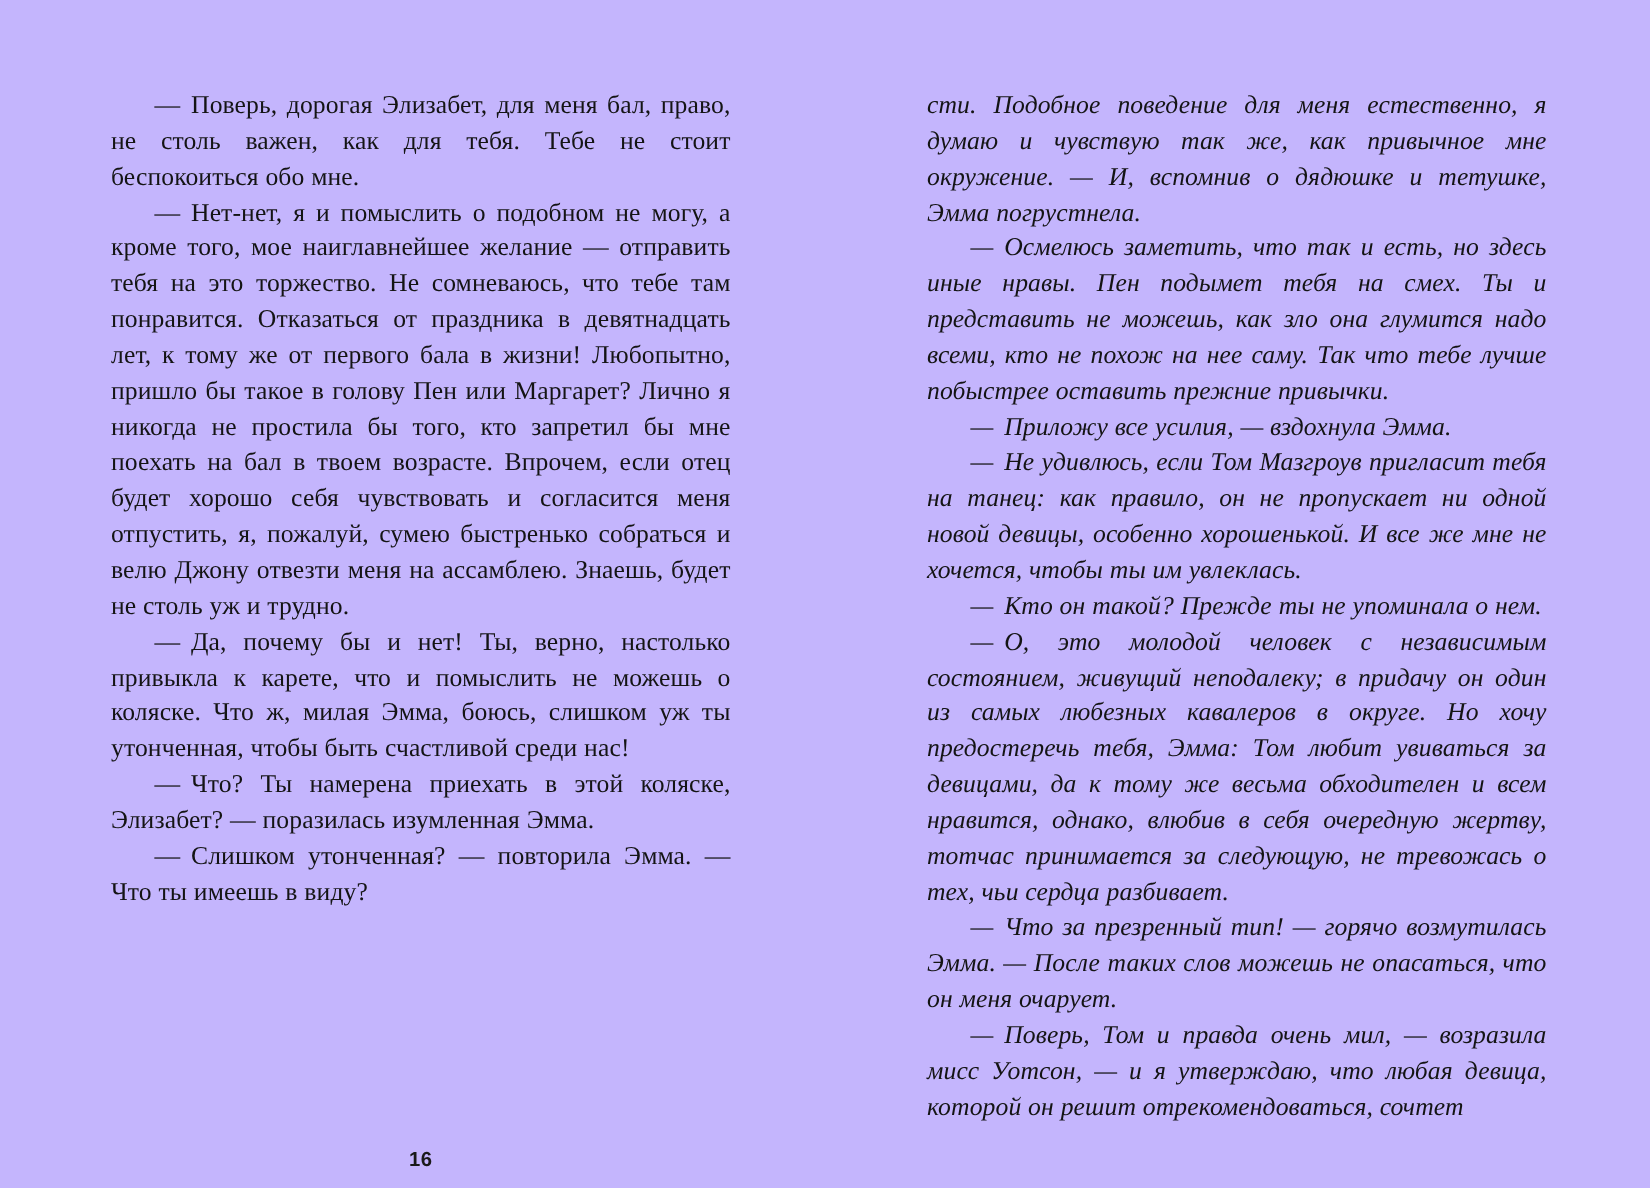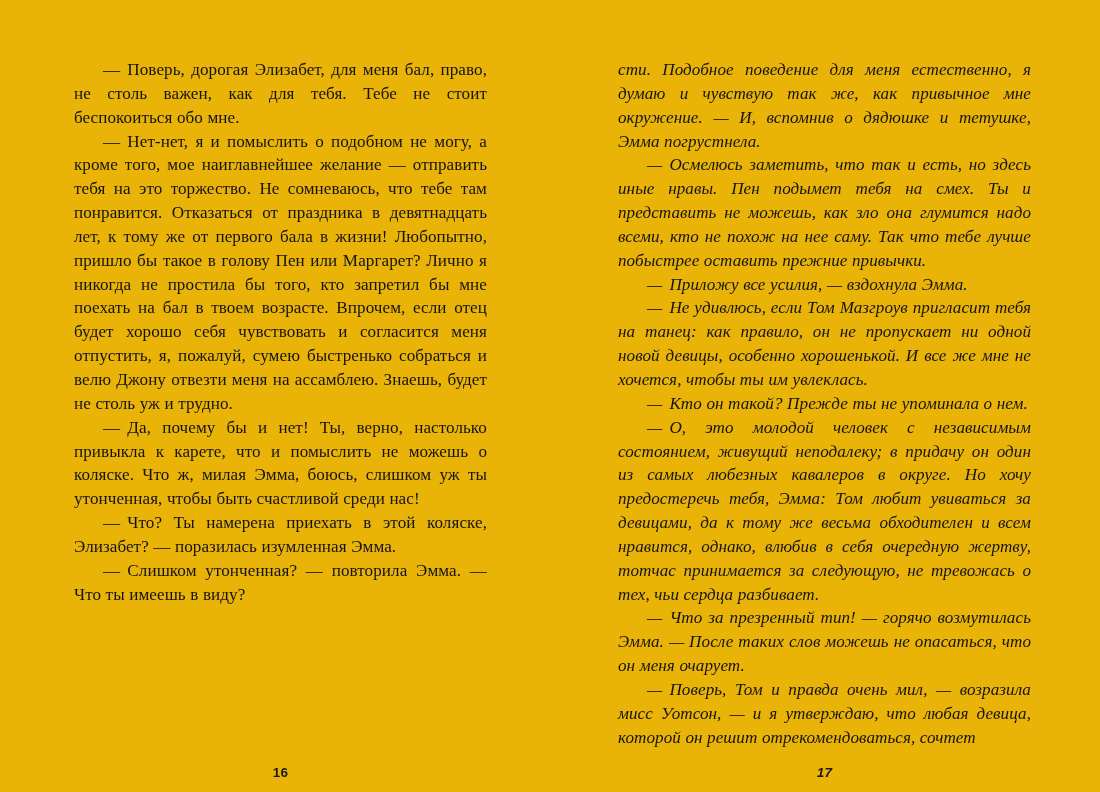--- a/index.html
+++ b/index.html
@@ -6,21 +6,21 @@
   html, body {
     margin: 0;
     padding: 0;
     background: #ffffff;
   }
 
   .page-spread {
     position: relative;
     width: 1100px;
     height: 792px;
-    background: #eab308;
+    background: #c4b5fd;
     overflow: hidden;
     font-family: "Liberation Serif", "DejaVu Serif", serif;
     color: #141414;
   }
 
   .page {
     position: absolute;
     top: 0;
     height: 792px;
   }
@@ -98,16 +98,15 @@
     <div class="text-block">
         <p class="para cont"><span>сти. Подобное поведение для меня естественно, я думаю и чувствую так же, как привычное мне окружение. — И, вспомнив о дядюшке и тетушке, Эмма погрустнела.</span></p>
         <p class="para"><span>—</span><span class="dash-gap"></span><span>Осмелюсь заметить, что так и есть, но здесь иные нравы. Пен подымет тебя на смех. Ты и представить не можешь, как зло она глумится надо всеми, кто не похож на нее саму. Так что тебе лучше побыстрее оставить прежние привычки.</span></p>
         <p class="para"><span>—</span><span class="dash-gap"></span><span>Приложу все усилия, — вздохнула Эмма.</span></p>
         <p class="para"><span>—</span><span class="dash-gap"></span><span>Не удивлюсь, если Том Мазгроув пригласит тебя на танец: как правило, он не пропускает ни одной новой девицы, особенно хорошенькой. И все же мне не хочется, чтобы ты им увлеклась.</span></p>
         <p class="para"><span>—</span><span class="dash-gap"></span><span>Кто он такой? Прежде ты не упоминала о нем.</span></p>
         <p class="para"><span>—</span><span class="dash-gap"></span><span>О, это молодой человек с независимым состоянием, живущий неподалеку; в придачу он один из самых любезных кавалеров в округе. Но хочу предостеречь тебя, Эмма: Том любит увиваться за девицами, да к тому же весьма обходителен и всем нравится, однако, влюбив в себя очередную жертву, тотчас принимается за следующую, не тревожась о тех, чьи сердца разбивает.</span></p>
         <p class="para"><span>—</span><span class="dash-gap"></span><span>Что за презренный тип! — горячо возмутилась Эмма. — После таких слов можешь не опасаться, что он меня очарует.</span></p>
         <p class="para"><span>—</span><span class="dash-gap"></span><span>Поверь, Том и правда очень мил, — возразила мисс Уотсон, — и я утверждаю, что любая девица, которой он решит отрекомендоваться, сочтет</span></p>
       </div>
-    <div class="folio">17</div>
   </div>
 
 </div>
 
 </body></html>

